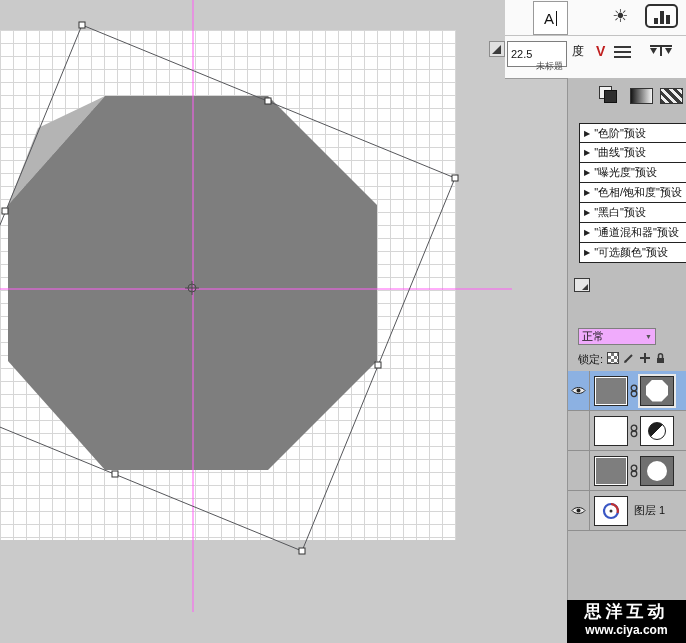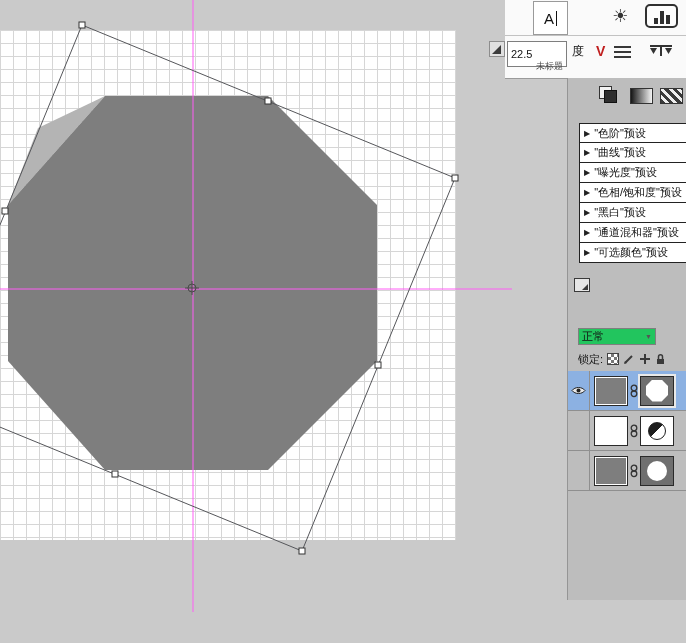--- a/index.html
+++ b/index.html
@@ -54,25 +54,25 @@
               white-space:nowrap;overflow:hidden;box-sizing:border-box;}
   .preset-row:first-child{border-top:1px solid #222;}
   .tri{font-size:8px;color:#222;flex:0 0 auto;}
   .flip-icon{left:6px;top:200px;width:14px;height:12px;border:1px solid #3a3a3a;background:#e6e6e6;}
   .flip-arrow{position:absolute;right:1px;bottom:1px;width:0;height:0;
               border-bottom:6px solid #3a3a3a;border-left:6px solid transparent;}
   .tabbar{left:0;top:224px;width:119px;height:21px;background:#9b9b9b;border-top:1px solid #838383;
           border-bottom:1px solid #8a8a8a;display:flex;}
   .tab{padding:0 5px;font-size:11px;line-height:21px;color:#111;background:#ababab;border-right:1px solid #8a8a8a;}
   .tab.active{background:#bdbdbd;}
-  .blend{left:10px;top:250px;width:78px;height:17px;background:#22c55e;border:1px solid #7f7f7f;
+  .blend{left:10px;top:250px;width:78px;height:17px;background:#f0abfc;border:1px solid #7f7f7f;
          display:flex;align-items:center;justify-content:space-between;padding:0 3px;font-size:11px;
          box-sizing:border-box;color:#111;}
   .blend .arr{font-size:7px;color:#555;}
-  .lock-row{left:10px;top:274px;height:14px;display:flex;align-items:center;gap:4px;font-size:11px;color:#111;}
+  .lock-row{left:10px;top:274px;height:14px;display:flex;align-items:flex-start;gap:4px;font-size:11px;color:#111;}
   .lk-checker{width:10px;height:10px;border:1px solid #444;
      background-image:linear-gradient(45deg,#777 25%,transparent 25%,transparent 75%,#777 75%),
                       linear-gradient(45deg,#777 25%,#fff 25%,#fff 75%,#777 75%);
      background-size:6px 6px;background-position:0 0,3px 3px;}
 
   
   .rows{left:0;top:293px;width:119px;}
   .layer-row{height:39px;border-bottom:1px solid #8f8f8f;display:flex;align-items:center;}
   .layer-row.selected{background:#8cb1e2;}
   .eye-cell{width:21px;align-self:stretch;border-right:1px solid #8f8f8f;display:flex;
@@ -272,19 +272,39 @@
           <svg width="8" height="14">
             <circle cx="4" cy="4" r="2.8" fill="none" stroke="#333" stroke-width="1.3"></circle>
             <circle cx="4" cy="9.8" r="2.8" fill="none" stroke="#333" stroke-width="1.3"></circle>
           </svg>
         </div>
         <div class="mask m-dark">
           <div class="circ"></div>
         </div>
       </div>
 
-
-
-    </div>
-  </div>
-
+      <div class="layer-row">
+        <div class="eye-cell">
+          <svg width="15" height="11">
+            <path d="M1,5.5 C4,1.5 11,1.5 14,5.5 C11,9.5 4,9.5 1,5.5 Z" fill="#e8e8e8" stroke="#222"></path>
+            <circle cx="7.5" cy="5.5" r="2" fill="#222"></circle>
+          </svg>
+        </div>
+        <div class="thumb t-white">
+          <svg width="22" height="22">
+            <circle cx="11" cy="11" r="7" fill="none" stroke="#3a57c4" stroke-width="2.2"></circle>
+            <path d="M11,4 A7,7 0 0 1 17.5,13" fill="none" stroke="#c23030" stroke-width="2.2"></path>
+            <circle cx="11" cy="11" r="1.5" fill="#333"></circle>
+          </svg>
+        </div>
+        <span class="lname">图层 1</span>
+      </div>
+
+
+    </div>
+  </div>
+
+  <div class="abs watermark">
+    <div class="wm1">思洋互动</div>
+    <div class="wm2">www.ciya.com</div>
+  </div>
 
 </div>
 
 </body></html>

